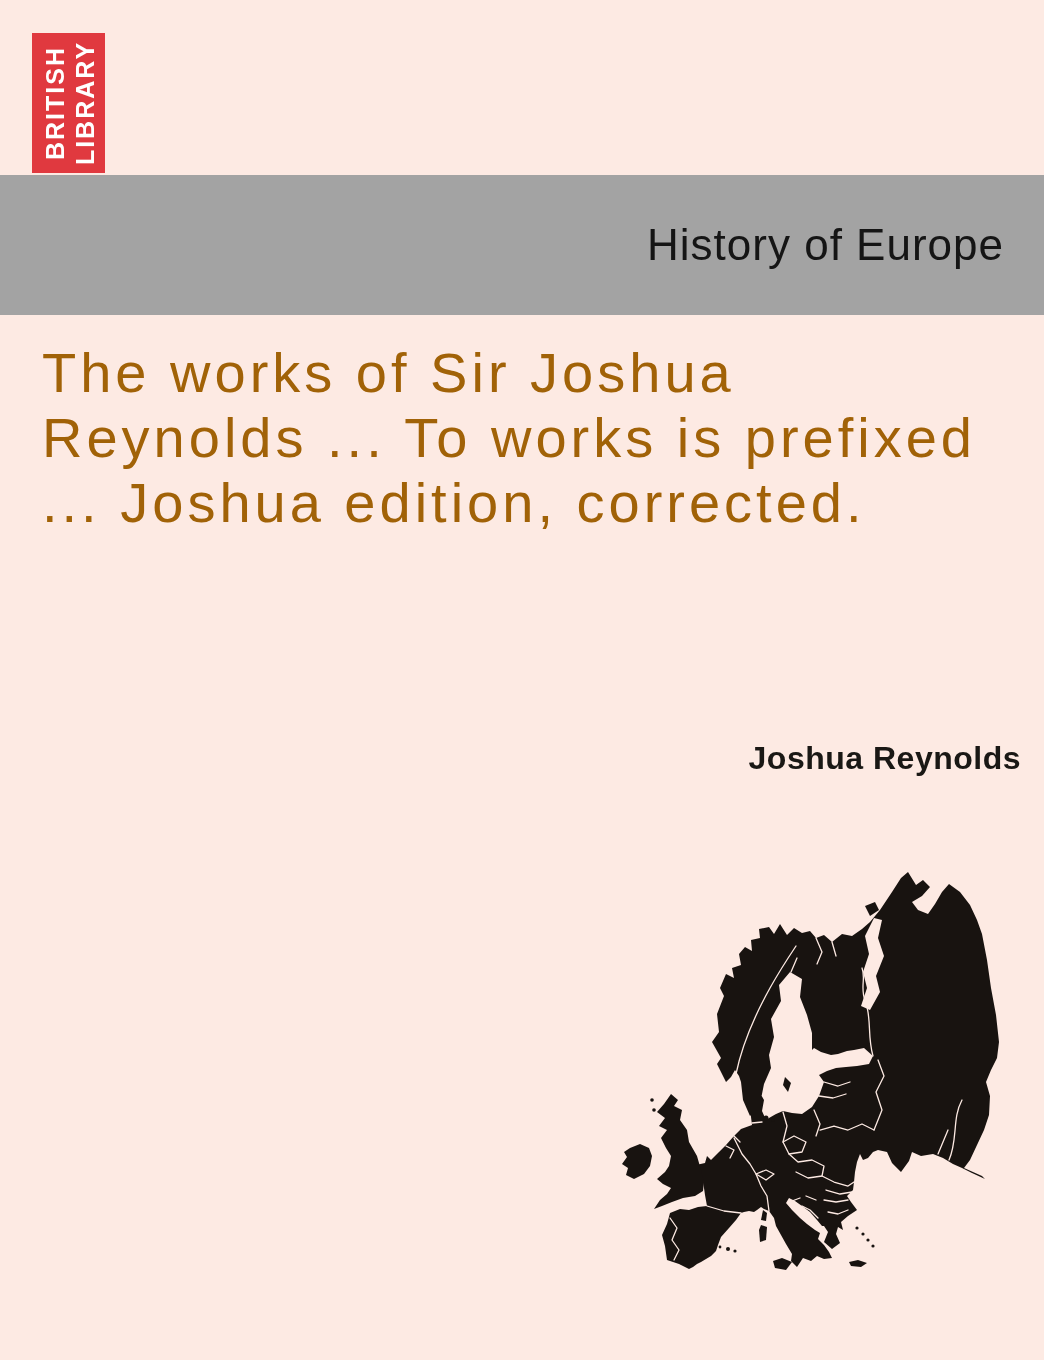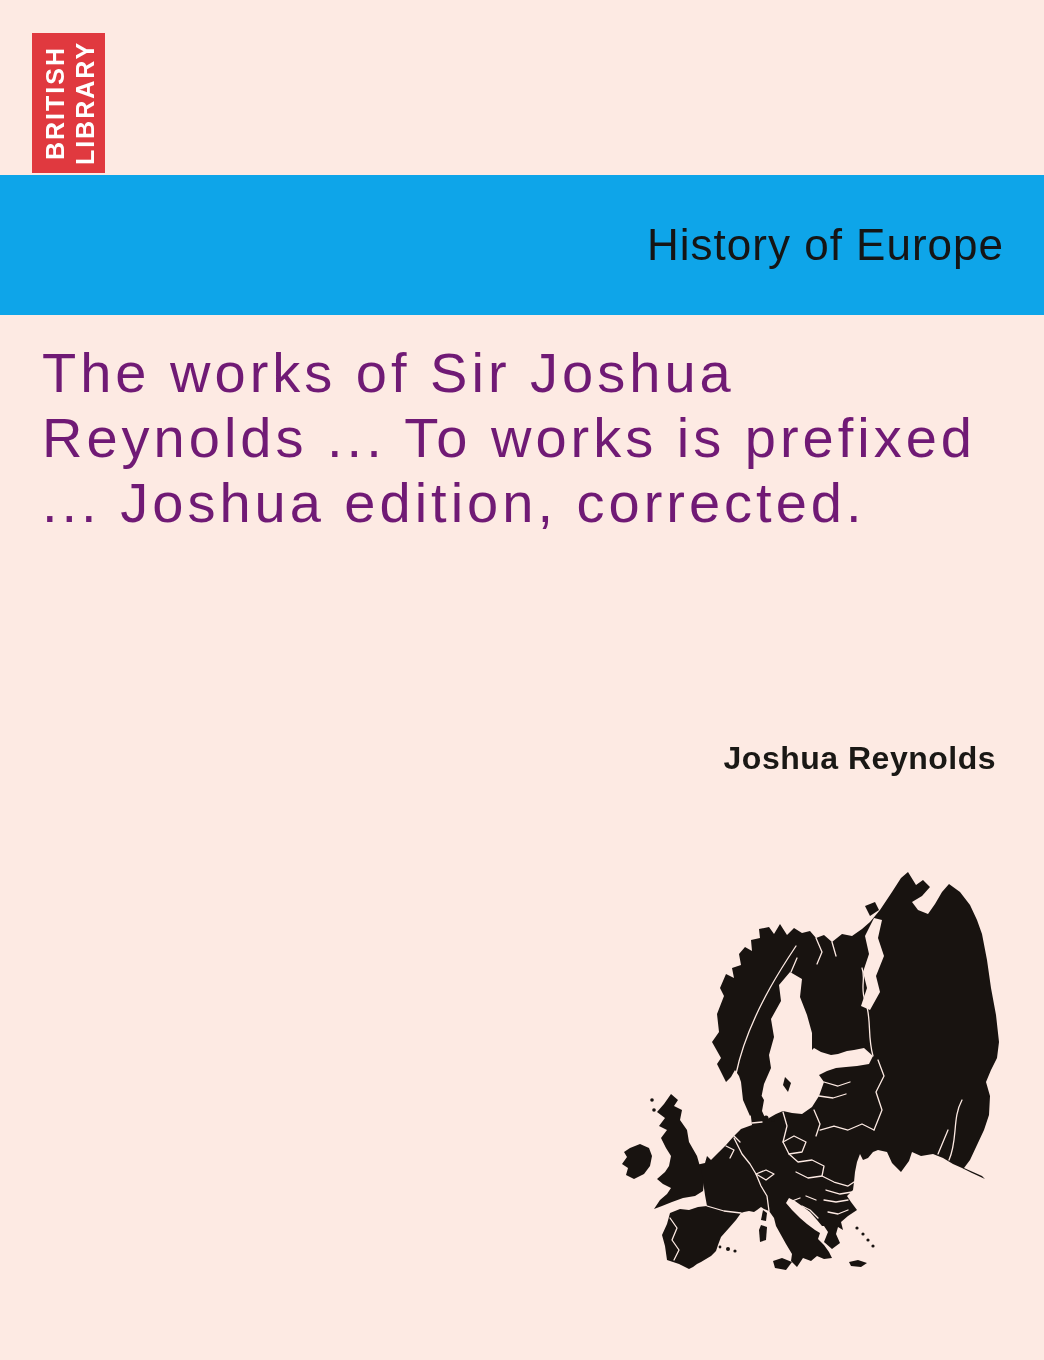--- a/index.html
+++ b/index.html
@@ -33,49 +33,49 @@
     font-size: 25px;
     line-height: 30px;
     letter-spacing: 2px;
     white-space: nowrap;
   }
   
   .banner {
     position: absolute;
     left: 0; top: 175px;
     width: 100%; height: 140px;
-    background: #0ea5e9;
+    background: #a3a3a3;
     display: flex;
     align-items: center;
     justify-content: flex-end;
   }
   .banner span {
     padding-right: 40px;
     font-size: 44px;
     font-weight: 400;
     letter-spacing: 1px;
     color: #151515;
   }
   
   .title {
     position: absolute;
     left: 42px; top: 340px;
-    color: #701a75;
+    color: #a16207;
   }
   .title div {
     font-size: 56px;
     line-height: 65px;
     font-weight: 400;
     letter-spacing: 4px;
     white-space: nowrap;
   }
   
   .author {
     position: absolute;
-    right: 48px; top: 740px;
+    right: 23px; top: 740px;
     font-size: 32px;
     font-weight: 700;
     letter-spacing: 0.5px;
     color: #1a1815;
     text-align: right;
   }
   
   .map {
     position: absolute;
     left: 570px; top: 830px;

